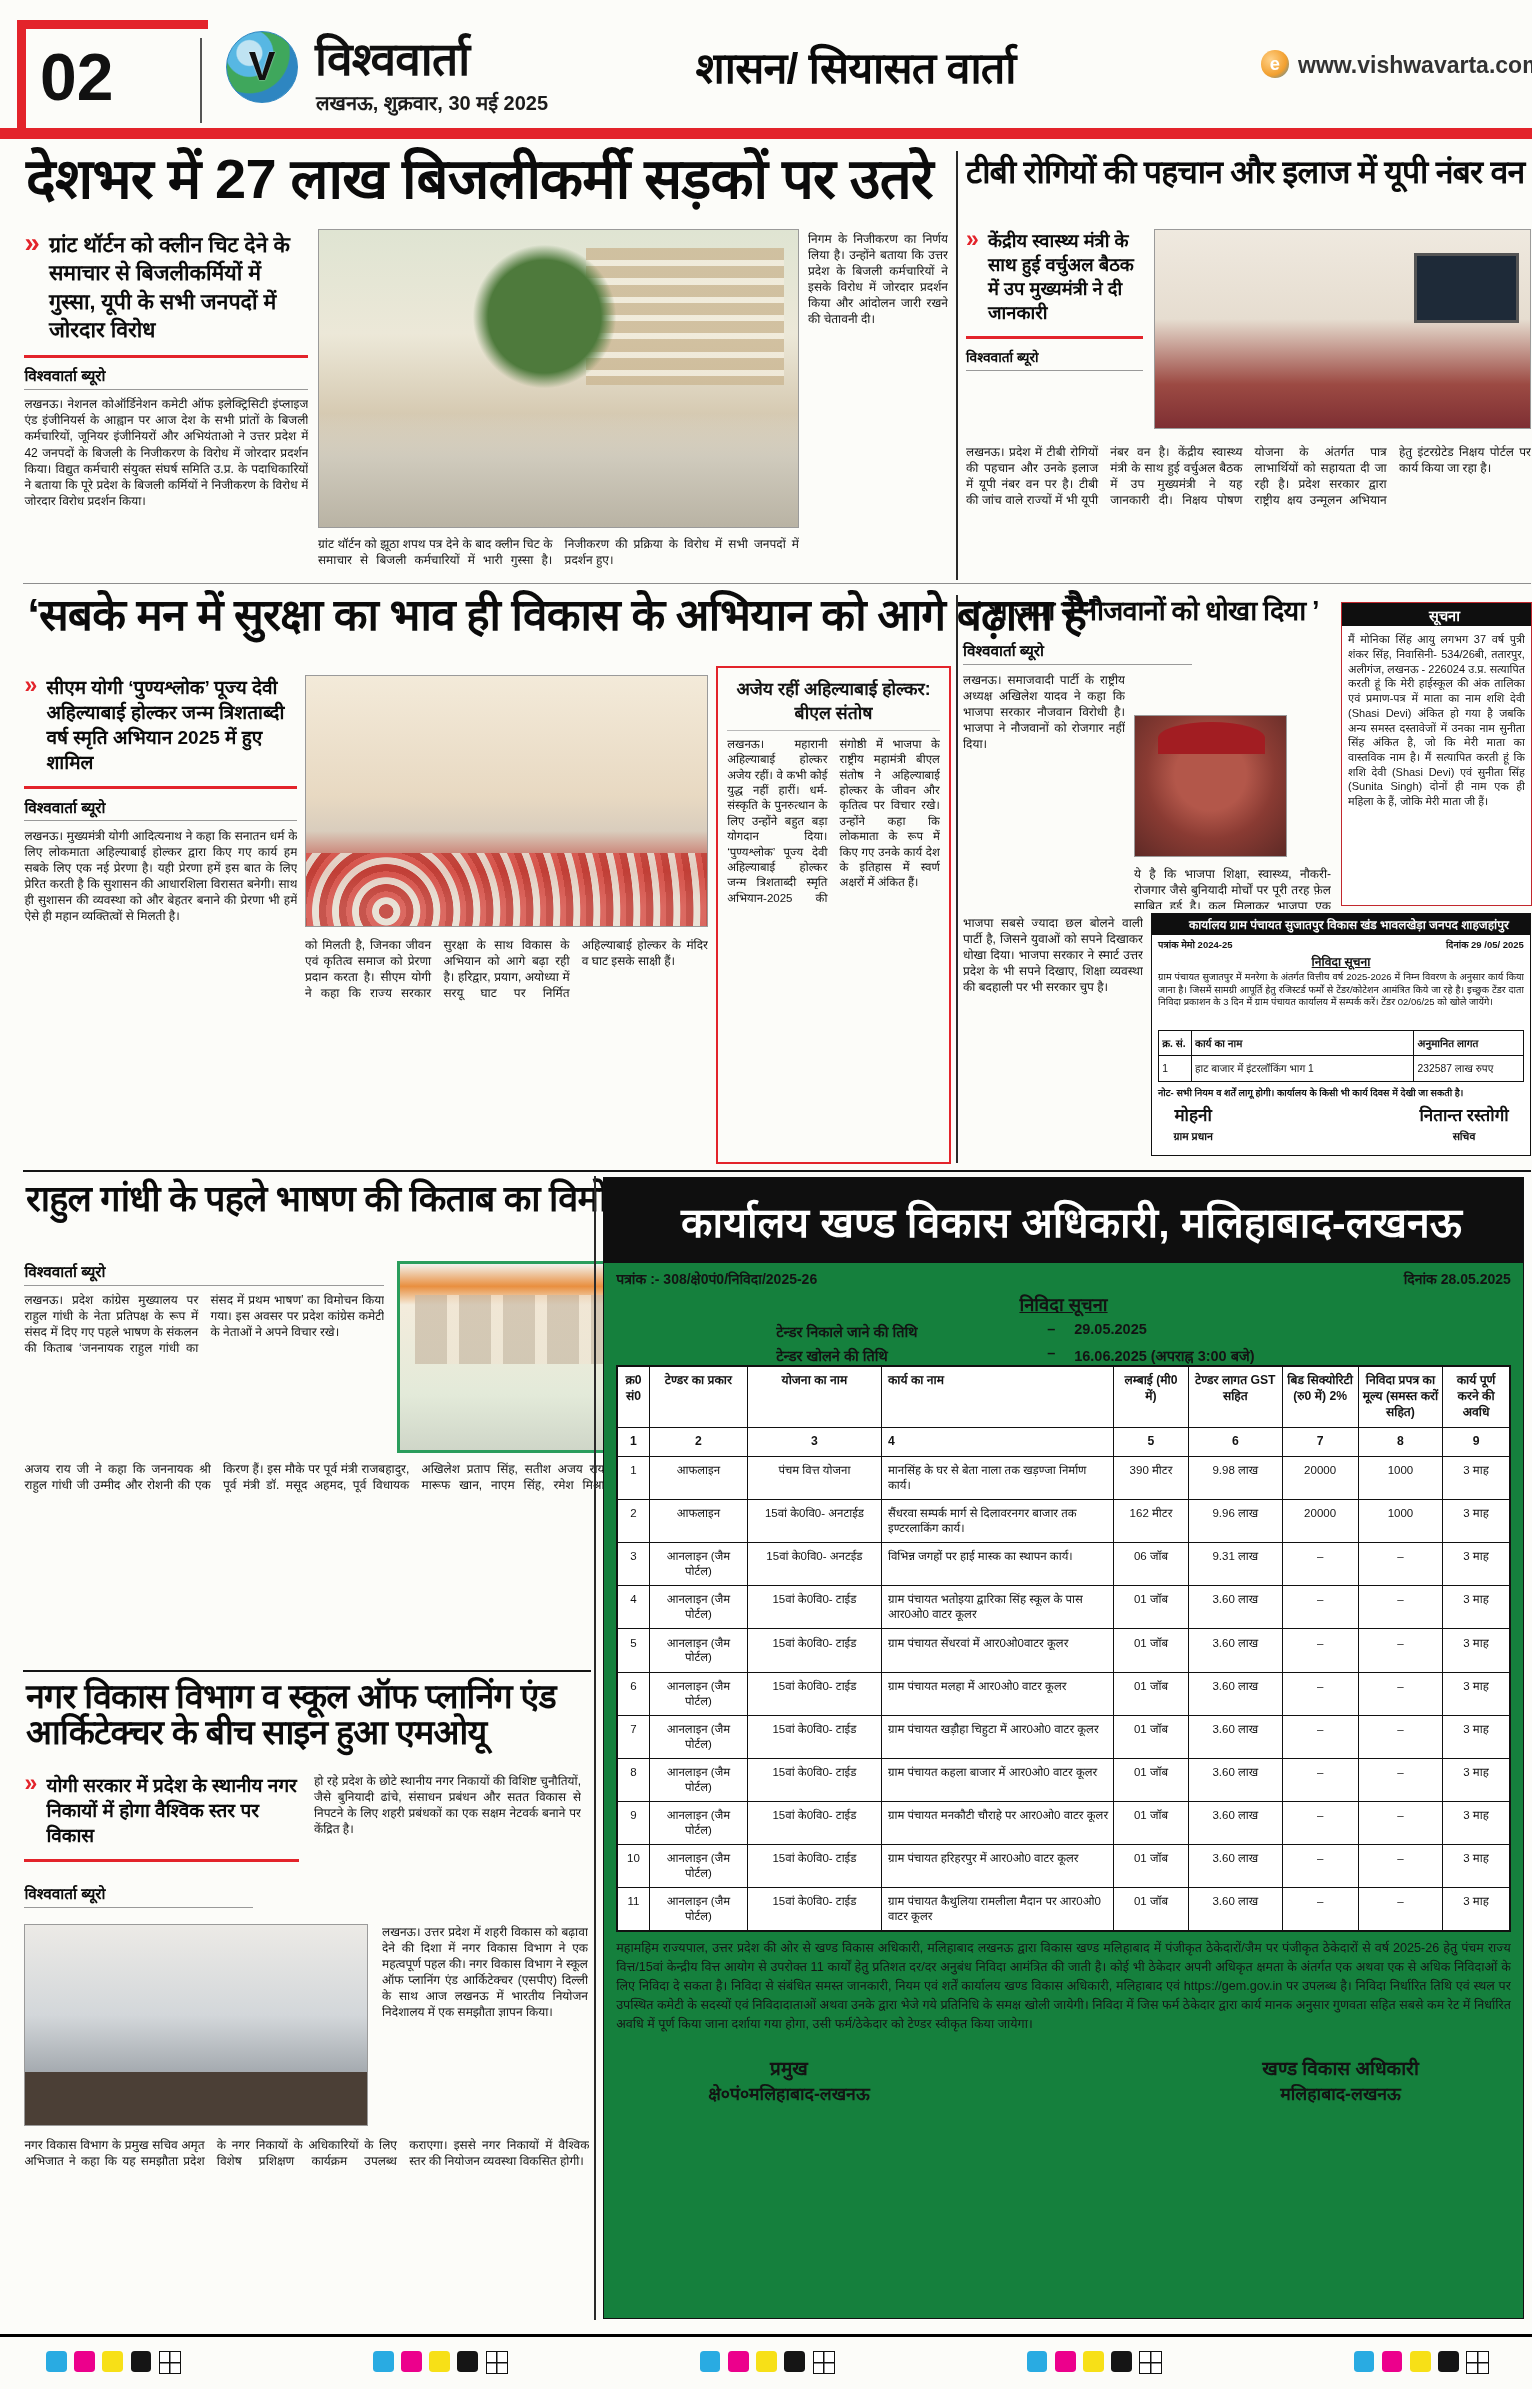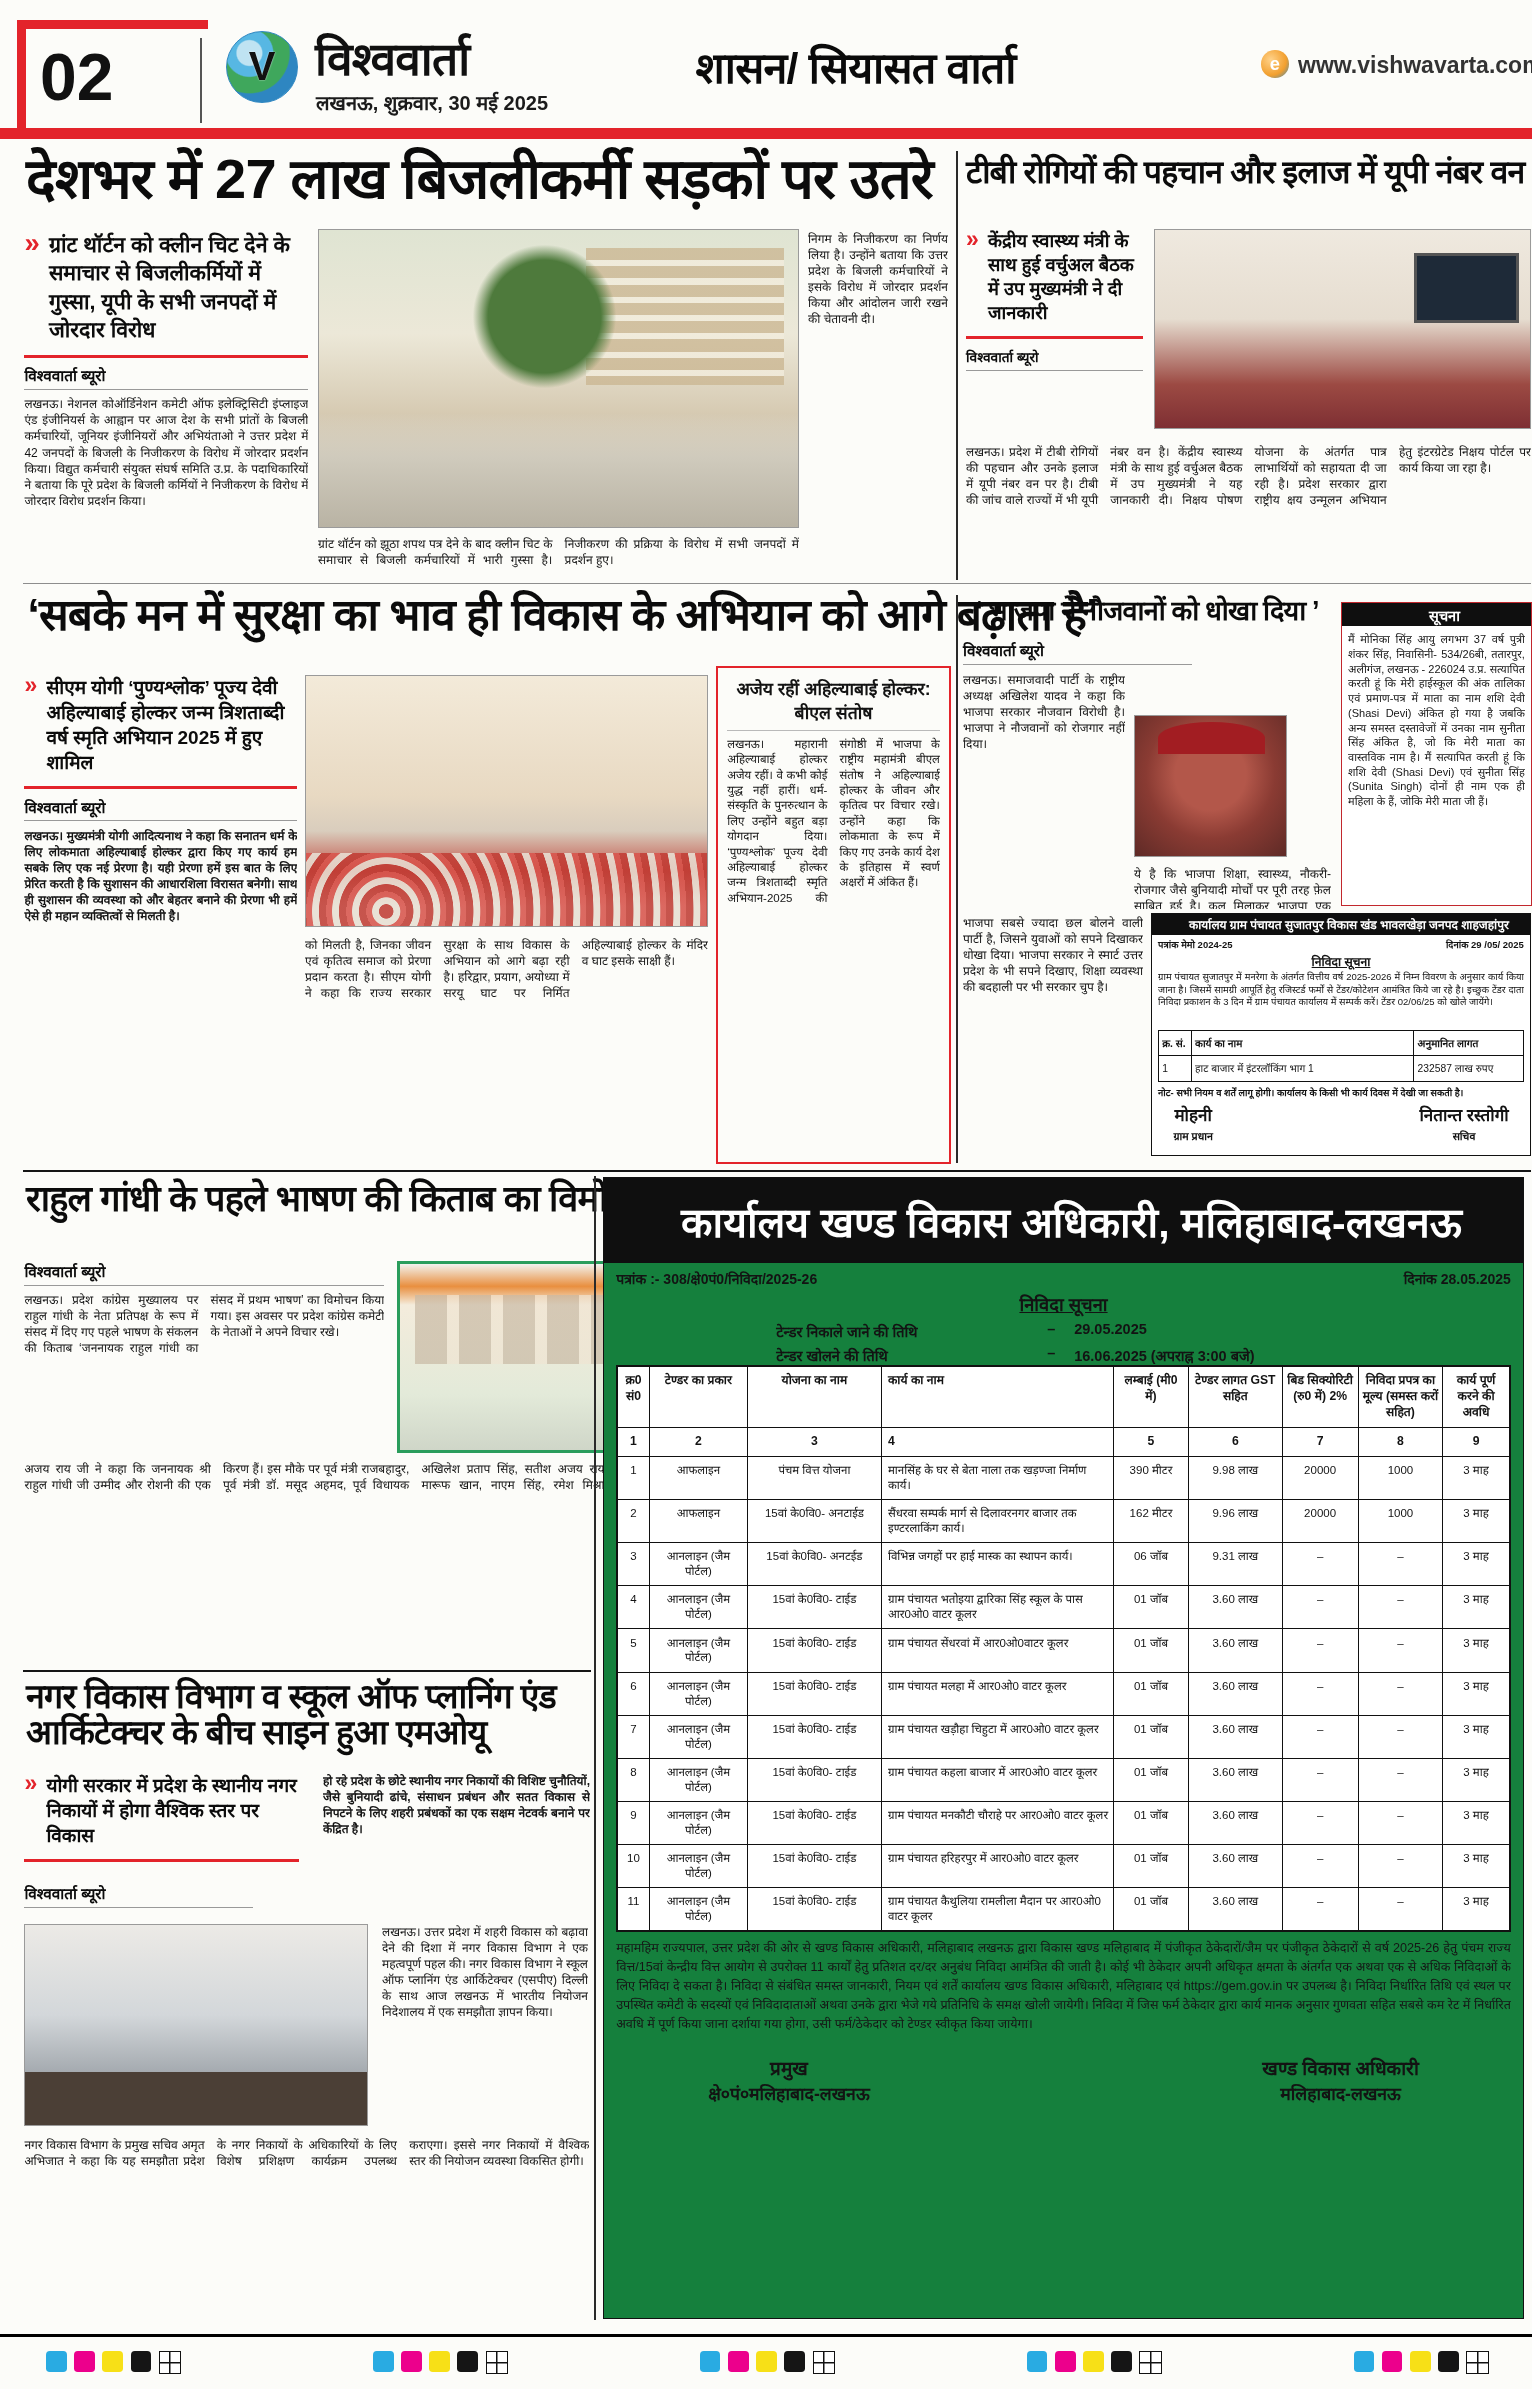--- a/index.html
+++ b/index.html
@@ -111,21 +111,21 @@
   <div class="hrule" style="left:23px;top:583px;width:1508px;background:#8d8d8d;height:0.8px;"></div>
 
   <div class="abs headline" style="left:27.5px;top:592px;width:1302px;font-size:44px;">‘सबके मन में सुरक्षा का भाव ही विकास के अभियान को आगे बढ़ाता है’</div>
   <div class="abs" style="left:24.4px;top:675px;width:273px;height:490px;">
     <div class="bullet-row">
       <span class="bullet-mark" style="font-size:23px;">»</span>
       <span class="bullet-text" style="font-size:19px;">सीएम योगी ‘पुण्यश्लोक’ पूज्य देवी अहिल्याबाई होल्कर जन्म त्रिशताब्दी वर्ष स्मृति अभियान 2025 में हुए शामिल</span>
     </div>
     <hr class="red-rule">
     <div class="byline">विश्ववार्ता ब्यूरो</div>
-    <div class="body" style="height:292px;font-weight:bold;">लखनऊ। मुख्यमंत्री योगी आदित्यनाथ ने कहा कि सनातन धर्म के लिए लोकमाता अहिल्याबाई होल्कर द्वारा किए गए कार्य हम सबके लिए एक नई प्रेरणा है। यही प्रेरणा हमें इस बात के लिए प्रेरित करती है कि सुशासन की आधारशिला विरासत बनेगी। साथ ही सुशासन की व्यवस्था को और बेहतर बनाने की प्रेरणा भी हमें ऐसे ही महान व्यक्तित्वों से मिलती है।</div>
+    <div class="body" style="height:292px;">लखनऊ। मुख्यमंत्री योगी आदित्यनाथ ने कहा कि सनातन धर्म के लिए लोकमाता अहिल्याबाई होल्कर द्वारा किए गए कार्य हम सबके लिए एक नई प्रेरणा है। यही प्रेरणा हमें इस बात के लिए प्रेरित करती है कि सुशासन की आधारशिला विरासत बनेगी। साथ ही सुशासन की व्यवस्था को और बेहतर बनाने की प्रेरणा भी हमें ऐसे ही महान व्यक्तित्वों से मिलती है।</div>
   </div>
   <div class="abs photo" style="left:305px;top:675px;width:403px;height:252px;background:linear-gradient(180deg,#f3ead9 0%,#e8d9c2 48%,#d9cdbd 62%,#c2554a 78%,#e9e5dd 92%);">
     <div style="position:absolute;left:0;bottom:0;width:100%;height:73px;background:repeating-radial-gradient(circle at 20% 80%,#c13b33 0 6.9px,#e9e2d6 7.6px 13.7px,#d9534b 14.5px 20px);opacity:.85;"></div>
   </div>
   <div class="abs body cols3" style="left:305px;top:937px;width:403px;height:226px;">को मिलती है, जिनका जीवन एवं कृतित्व समाज को प्रेरणा प्रदान करता है। सीएम योगी ने कहा कि राज्य सरकार सुरक्षा के साथ विकास के अभियान को आगे बढ़ा रही है। हरिद्वार, प्रयाग, अयोध्या में सरयू घाट पर निर्मित अहिल्याबाई होल्कर के मंदिर व घाट इसके साक्षी हैं।</div>
   <div class="abs" style="left:716px;top:666px;width:235px;height:498px;border:2.3px solid #e3242b;padding:7.6px 9.2px;">
     <div style="font-size:17.6px;font-weight:800;text-align:center;border-bottom:1.5px solid #b9b9b9;padding-bottom:6.1px;margin-bottom:6.1px;">अजेय रहीं अहिल्याबाई होल्कर: बीएल संतोष</div>
     <div class="body cols2" style="height:418px;font-size:11.5px;">लखनऊ। महारानी अहिल्याबाई होल्कर अजेय रहीं। वे कभी कोई युद्ध नहीं हारीं। धर्म-संस्कृति के पुनरुत्थान के लिए उन्होंने बहुत बड़ा योगदान दिया। ‘पुण्यश्लोक’ पूज्य देवी अहिल्याबाई होल्कर जन्म त्रिशताब्दी स्मृति अभियान-2025 की संगोष्ठी में भाजपा के राष्ट्रीय महामंत्री बीएल संतोष ने अहिल्याबाई होल्कर के जीवन और कृतित्व पर विचार रखे। उन्होंने कहा कि लोकमाता के रूप में किए गए उनके कार्य देश के इतिहास में स्वर्ण अक्षरों में अंकित हैं।</div>
   </div>
 
@@ -204,21 +204,21 @@
   <div class="hrule" style="left:23px;top:1670px;width:568px;background:#151515;"></div>
 
   <div class="abs headline" style="left:26px;top:1679px;width:565px;font-size:34px;">नगर विकास विभाग व स्कूल ऑफ प्लानिंग एंड आर्किटेक्चर के बीच साइन हुआ एमओयू</div>
   <div class="abs" style="left:24.4px;top:1773px;width:275px;height:105px;">
     <div class="bullet-row">
       <span class="bullet-mark" style="font-size:23px;">»</span>
       <span class="bullet-text" style="font-size:19px;">योगी सरकार में प्रदेश के स्थानीय नगर निकायों में होगा वैश्विक स्तर पर विकास</span>
     </div>
     <hr class="red-rule">
   </div>
-  <div class="abs body" style="left:323px;top:1773px;width:267px;height:105px;font-weight:bold;">हो रहे प्रदेश के छोटे स्थानीय नगर निकायों की विशिष्ट चुनौतियों, जैसे बुनियादी ढांचे, संसाधन प्रबंधन और सतत विकास से निपटने के लिए शहरी प्रबंधकों का एक सक्षम नेटवर्क बनाने पर केंद्रित है।</div>
+  <div class="abs body" style="left:314px;top:1773px;width:267px;height:105px;">हो रहे प्रदेश के छोटे स्थानीय नगर निकायों की विशिष्ट चुनौतियों, जैसे बुनियादी ढांचे, संसाधन प्रबंधन और सतत विकास से निपटने के लिए शहरी प्रबंधकों का एक सक्षम नेटवर्क बनाने पर केंद्रित है।</div>
   <div class="abs byline" style="left:24.4px;top:1883px;width:229px;">विश्ववार्ता ब्यूरो</div>
   <div class="abs photo" style="left:24.4px;top:1924px;width:344px;height:202px;background:linear-gradient(180deg,#eceae6 0%,#d3d7da 45%,#9aa0a6 80%,#7d8288 100%);">
     <div style="position:absolute;left:0;bottom:0;width:100%;height:53px;background:#4b3f36;"></div>
   </div>
   <div class="abs body" style="left:382px;top:1924px;width:206px;height:202px;">लखनऊ। उत्तर प्रदेश में शहरी विकास को बढ़ावा देने की दिशा में नगर विकास विभाग ने एक महत्वपूर्ण पहल की। नगर विकास विभाग ने स्कूल ऑफ प्लानिंग एंड आर्किटेक्चर (एसपीए) दिल्ली के साथ आज लखनऊ में भारतीय नियोजन निदेशालय में एक समझौता ज्ञापन किया।</div>
   <div class="abs body cols3" style="left:24.4px;top:2137px;width:565px;height:183px;">नगर विकास विभाग के प्रमुख सचिव अमृत अभिजात ने कहा कि यह समझौता प्रदेश के नगर निकायों के अधिकारियों के लिए विशेष प्रशिक्षण कार्यक्रम उपलब्ध कराएगा। इससे नगर निकायों में वैश्विक स्तर की नियोजन व्यवस्था विकसित होगी।</div>
 
   <div class="vrule" style="left:594px;top:1176px;height:1144px;"></div>
 
   <div class="abs" style="left:603px;top:1177px;width:921px;height:1142px;border:1.9px solid #111;background:#15803d;">

